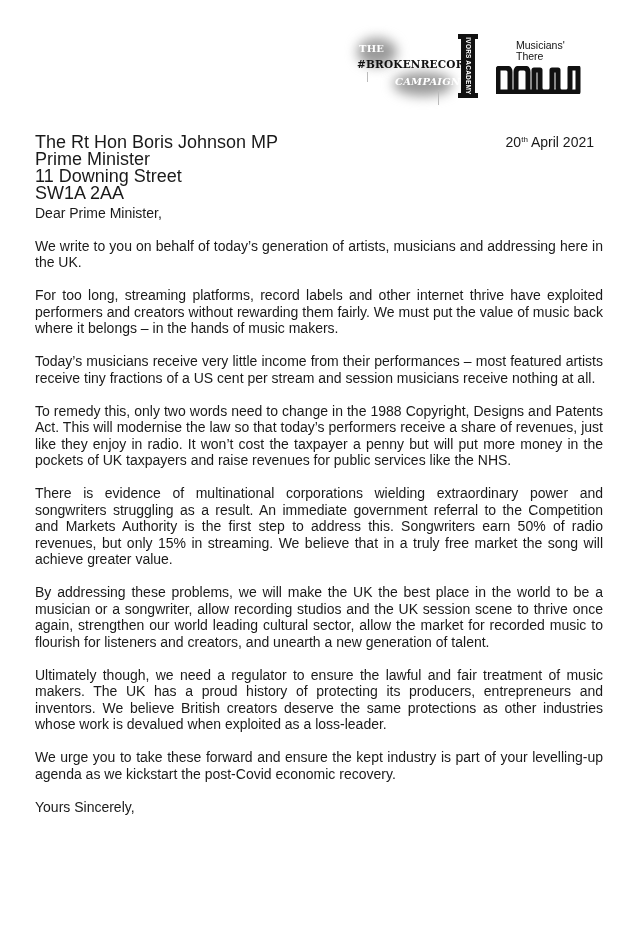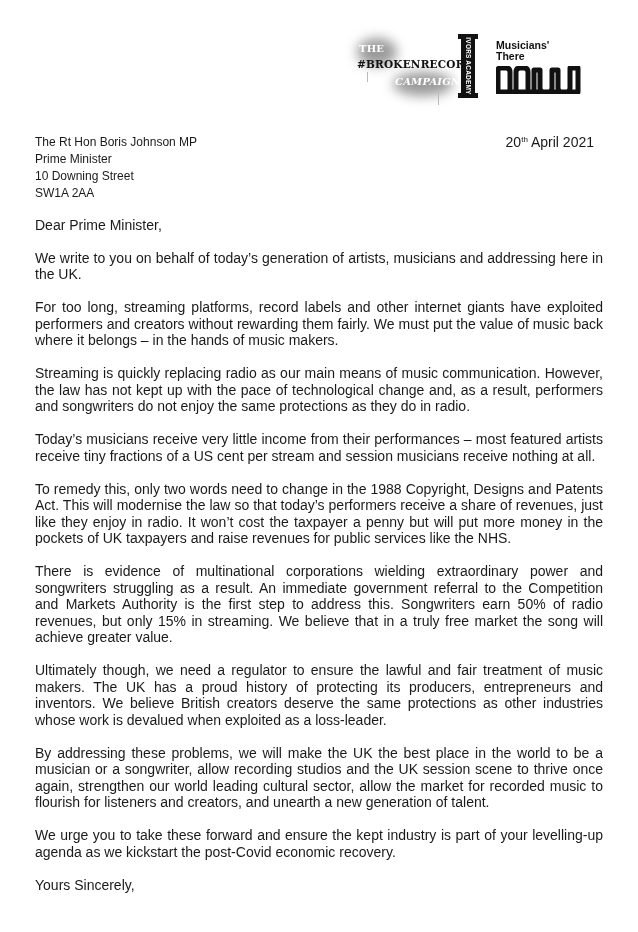--- a/index.html
+++ b/index.html
@@ -21,32 +21,32 @@
   .logo-broken .d2 { left: 95px; top: 60px; height: 15px; }
 
   .logo-ivors { position: absolute; left: 458px; top: 34px; width: 20px; height: 64px; }
   .logo-ivors .cap-top { position: absolute; left: 0; top: 0; width: 20px; height: 5px; background: #111; }
   .logo-ivors .cap-bot { position: absolute; left: 0; bottom: 0; width: 20px; height: 5px; background: #111; }
   .logo-ivors .stem { position: absolute; left: 3px; top: 5px; width: 14px; height: 54px; background: #111; }
   .logo-ivors .txt { position: absolute; left: 10px; top: 32px; transform: translate(-50%, -50%) rotate(90deg);
                      white-space: nowrap; color: #fff; font-size: 6.5px; font-weight: bold; letter-spacing: 0.2px; }
 
   .logo-mu { position: absolute; left: 496px; top: 40px; width: 95px; height: 60px; }
-  .logo-mu .name { font-size: 10.5px; font-weight: bold; line-height: 11px; color: #111; }
+  .logo-mu .name { font-size: 10.5px; font-weight: normal; line-height: 11px; color: #111; margin-left: 20px; }
   .logo-mu svg { position: absolute; left: 0; top: 26px; }
 
   
-  .addr { position: absolute; left: 35px; top: 134px; font-size: 12px; line-height: 17px; }
+  .addr { position: absolute; left: 35px; top: 134px; font-size: 18px; line-height: 17px; }
   .addr div { white-space: nowrap; }
   .date { position: absolute; right: 54px; top: 134px; font-size: 14px; line-height: 17px; white-space: nowrap; }
   .date sup { font-size: 8px; vertical-align: 5px; line-height: 0; text-align: center; }
 
   .body { position: absolute; left: 35px; top: 205px; width: 568px; font-size: 14px; line-height: 16.5px; }
   .body p { margin: 0 0 16.5px 0; text-align: justify; }
-  .body p.salutation { margin-bottom: 16px; margin-top: 12px; }
+  .body p.salutation { margin-bottom: 16px; }
   .body p.closing { margin-top: 0; }
 </style>
 </head>
 <body>
 
 <div class="page">
 
   <div class="logo-broken">
     <div class="blob b1"></div>
     <div class="blob b2"></div>
@@ -68,33 +68,32 @@
     <div class="name">Musicians'</div>
     <div class="name">There</div>
     <svg width="86" height="28" viewBox="0 0 86 28">
       <path d="M2 26 L2 4 Q2 2 4 2 L10 2 Q14 2 14 6 L14 26 L20 26 L20 6 Q20 2 24 2 L28 2 Q32 2 32 6 L32 26 L38 26 L38 4 L44 4 L44 22 Q44 26 48 26 L52 26 Q56 26 56 22 L56 4 L62 4 L62 22 Q62 26 66 26 L70 26 Q74 26 74 22 L74 2 L82 2 L82 26 Z" fill="none" stroke="#111" stroke-width="5" stroke-linejoin="round"></path>
     </svg>
   </div>
 
   <div class="addr">
     <div>The Rt Hon Boris Johnson MP</div>
     <div>Prime Minister</div>
-    <div>10 Downing Street</div>
+    <div>11 Downing Street</div>
     <div>SW1A 2AA</div>
   </div>
 
   <div class="date"><span>20</span><sup>th</sup><span> April 2021</span></div>
 
   <div class="body">
     <p class="salutation">Dear Prime Minister,</p>
     <p>We write to you on behalf of today’s generation of artists, musicians and addressing here in the UK.</p>
-    <p>For too long, streaming platforms, record labels and other internet giants have exploited performers and creators without rewarding them fairly.  We must put the value of music back where it belongs – in the hands of music makers.</p>
-    <p>Streaming is quickly replacing radio as our main means of music communication. However, the law has not kept up with the pace of technological change and, as a result, performers and songwriters do not enjoy the same protections as they do in radio.</p>
+    <p>For too long, streaming platforms, record labels and other internet thrive have exploited performers and creators without rewarding them fairly.  We must put the value of music back where it belongs – in the hands of music makers.</p>
     <p>Today’s musicians receive very little income from their performances – most featured artists receive tiny fractions of a US cent per stream and session musicians receive nothing at all.</p>
     <p>To remedy this, only two words need to change in the 1988 Copyright, Designs and Patents Act. This will modernise the law so that today’s performers receive a share of revenues, just like they enjoy in radio. It won’t cost the taxpayer a penny but will put more money in the pockets of UK taxpayers and raise revenues for public services like the NHS.</p>
     <p>There is evidence of multinational corporations wielding extraordinary power and songwriters struggling as a result. An immediate government referral to the Competition and Markets Authority is the first step to address this. Songwriters earn 50% of radio revenues, but only 15% in streaming. We believe that in a truly free market the song will achieve greater value.</p>
+    <p>By addressing these problems, we will make the UK the best place in the world to be a musician or a songwriter, allow recording studios and the UK session scene to thrive once again, strengthen our world leading cultural sector, allow the market for recorded music to flourish for listeners and creators, and unearth a new generation of talent.</p>
     <p>Ultimately though, we need a regulator to ensure the lawful and fair treatment of music makers. The UK has a proud history of protecting its producers, entrepreneurs and inventors. We believe British creators deserve the same protections as other industries whose work is devalued when exploited as a loss-leader.</p>
-    <p>By addressing these problems, we will make the UK the best place in the world to be a musician or a songwriter, allow recording studios and the UK session scene to thrive once again, strengthen our world leading cultural sector, allow the market for recorded music to flourish for listeners and creators, and unearth a new generation of talent.</p>
     <p>We urge you to take these forward and ensure the kept industry is part of your levelling-up agenda as we kickstart the post-Covid economic recovery.</p>
     <p class="closing">Yours Sincerely,</p>
   </div>
 
 </div>
 
 </body></html>

